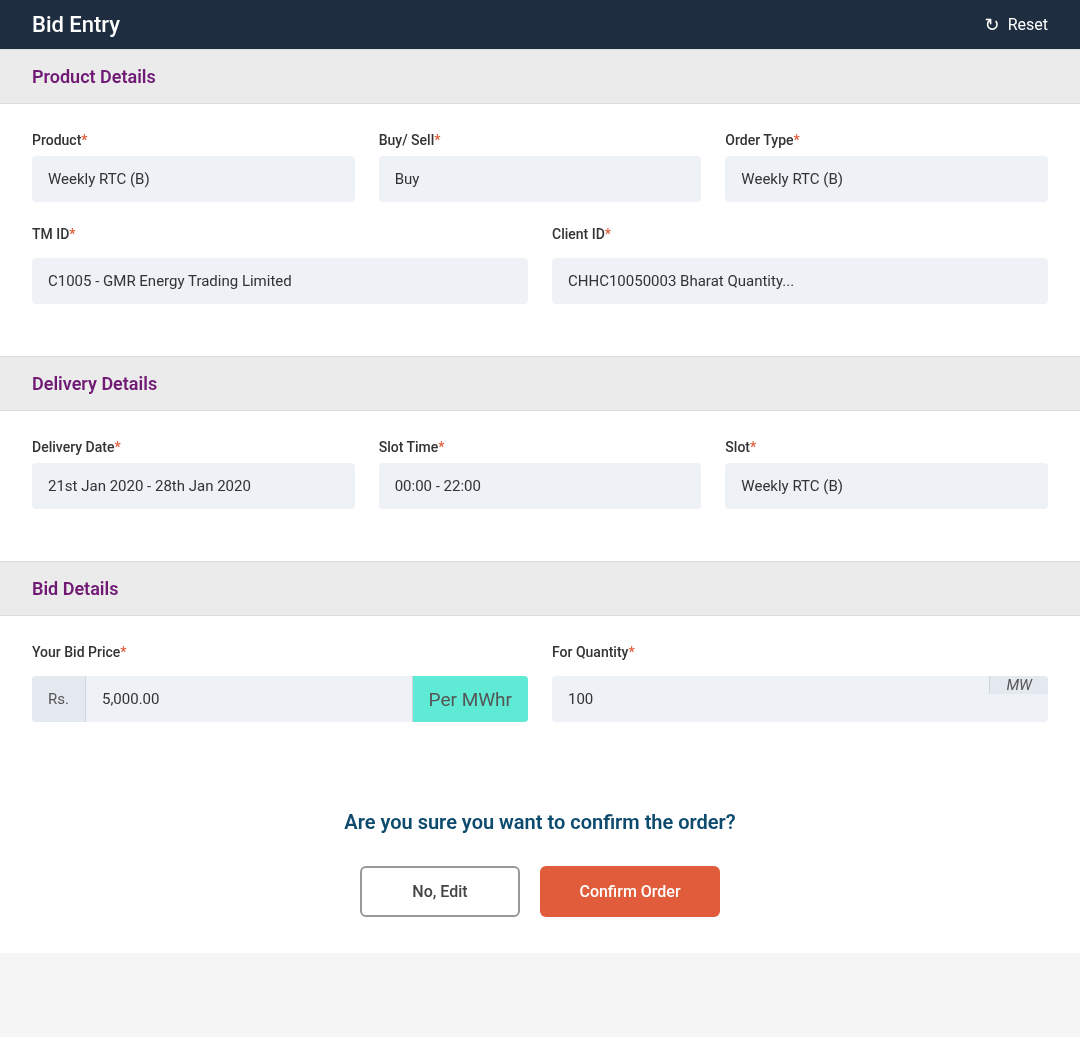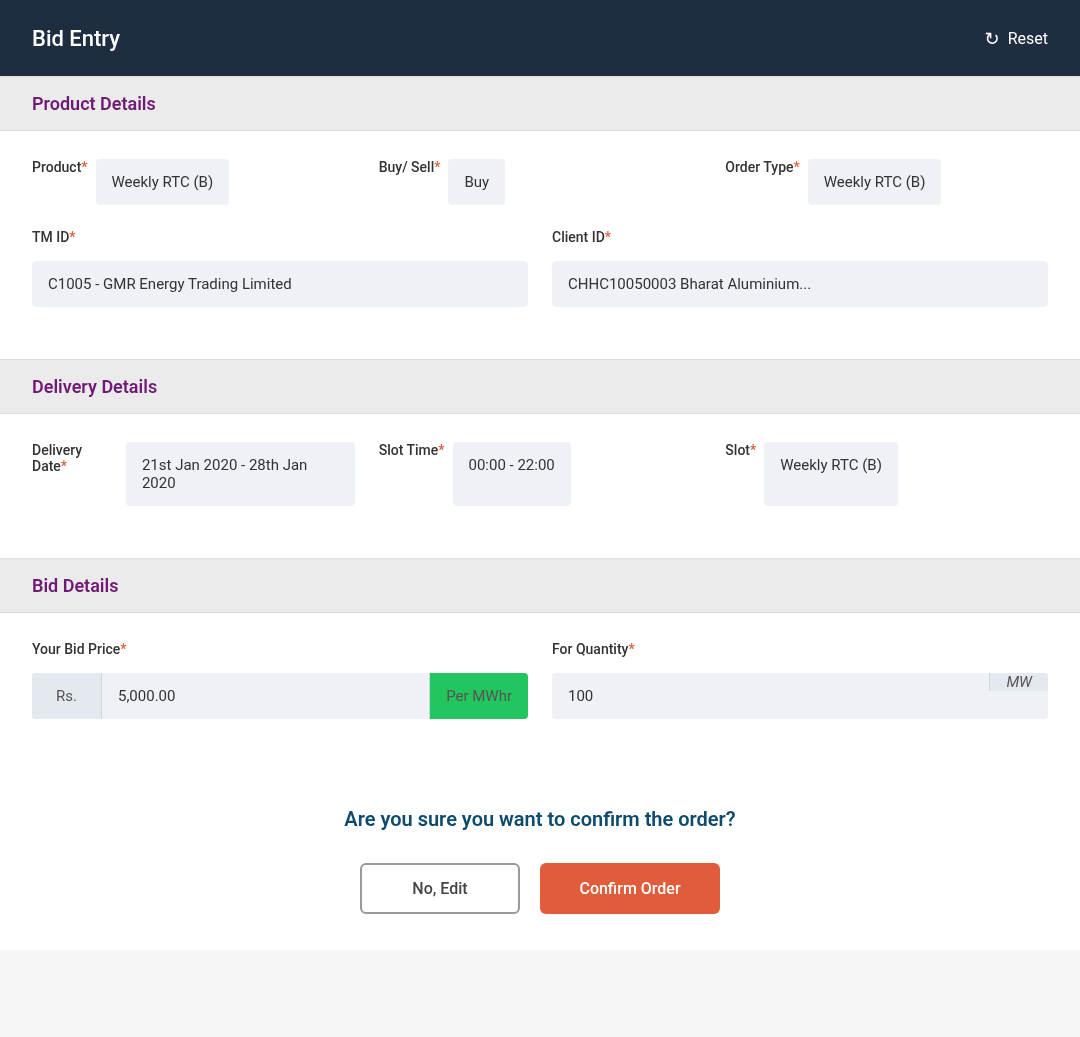--- a/index.html
+++ b/index.html
@@ -12,21 +12,21 @@
     body {
       background: #f5f5f5;
       width: 1080px;
       min-height: 1037px;
     }
 
     .header {
       background: #1e2d40;
       color: white;
       padding: 0 32px;
-      height: 76px;
+      height: 49px;
       display: flex;
       align-items: center;
       justify-content: space-between;
     }
 
     .header-title {
       font-size: 22px;
       font-weight: 500;
       color: white;
     }
@@ -62,21 +62,21 @@
     }
 
     .field-row {
       display: flex;
       gap: 24px;
       margin-bottom: 24px;
     }
 
     .field-group {
       display: flex;
-      flex-direction: row;
+      flex-direction: column;
       gap: 8px;
     }
 
     .field-group.col-1 {
       flex: 1;
     }
 
     .field-label {
       font-size: 14px;
       font-weight: 500;
@@ -105,21 +105,21 @@
 
     .bid-price-container {
       display: flex;
       align-items: stretch;
       border-radius: 4px;
       overflow: hidden;
       background: #eef1f6;
     }
 
     .bid-price-prefix {
-      padding: 0 24px;
+      padding: 0 16px;
       display: flex;
       align-items: center;
       font-size: 15px;
       color: #555;
       background: #e4e8ef;
       border-right: 1px solid #d0d5de;
       white-space: nowrap;
     }
 
     .bid-price-input {
@@ -129,23 +129,23 @@
       padding: 14px 16px;
       font-size: 15px;
       color: #333;
       outline: none;
     }
 
     .bid-price-suffix {
       padding: 0 16px;
       display: flex;
       align-items: center;
-      font-size: 15px;
+      font-size: 19px;
       color: #555;
-      background: #22c55e;
+      background: #5eead4;
       border-left: 1px solid #d0d5de;
       white-space: nowrap;
     }
 
     .quantity-container {
       display: flex;
       align-items: flex-start;
       border-radius: 4px;
       overflow: hidden;
       background: #eef1f6;
@@ -263,21 +263,21 @@
     <div class="field-group-half">
       <label class="field-label">
         <span>TM ID</span><span class="required-star">*</span>
       </label>
       <div class="field-input-display">C1005 - GMR Energy Trading Limited</div>
     </div>
     <div class="field-group-half">
       <label class="field-label">
         <span>Client ID</span><span class="required-star">*</span>
       </label>
-      <div class="field-input-display">CHHC10050003 Bharat Aluminium...</div>
+      <div class="field-input-display">CHHC10050003 Bharat Quantity...</div>
     </div>
   </div>
 </div>
 
 <div class="section-header">
   <span>Delivery Details</span>
 </div>
 <div class="section-content">
   <div class="field-row">
     <div class="field-group col-1">

